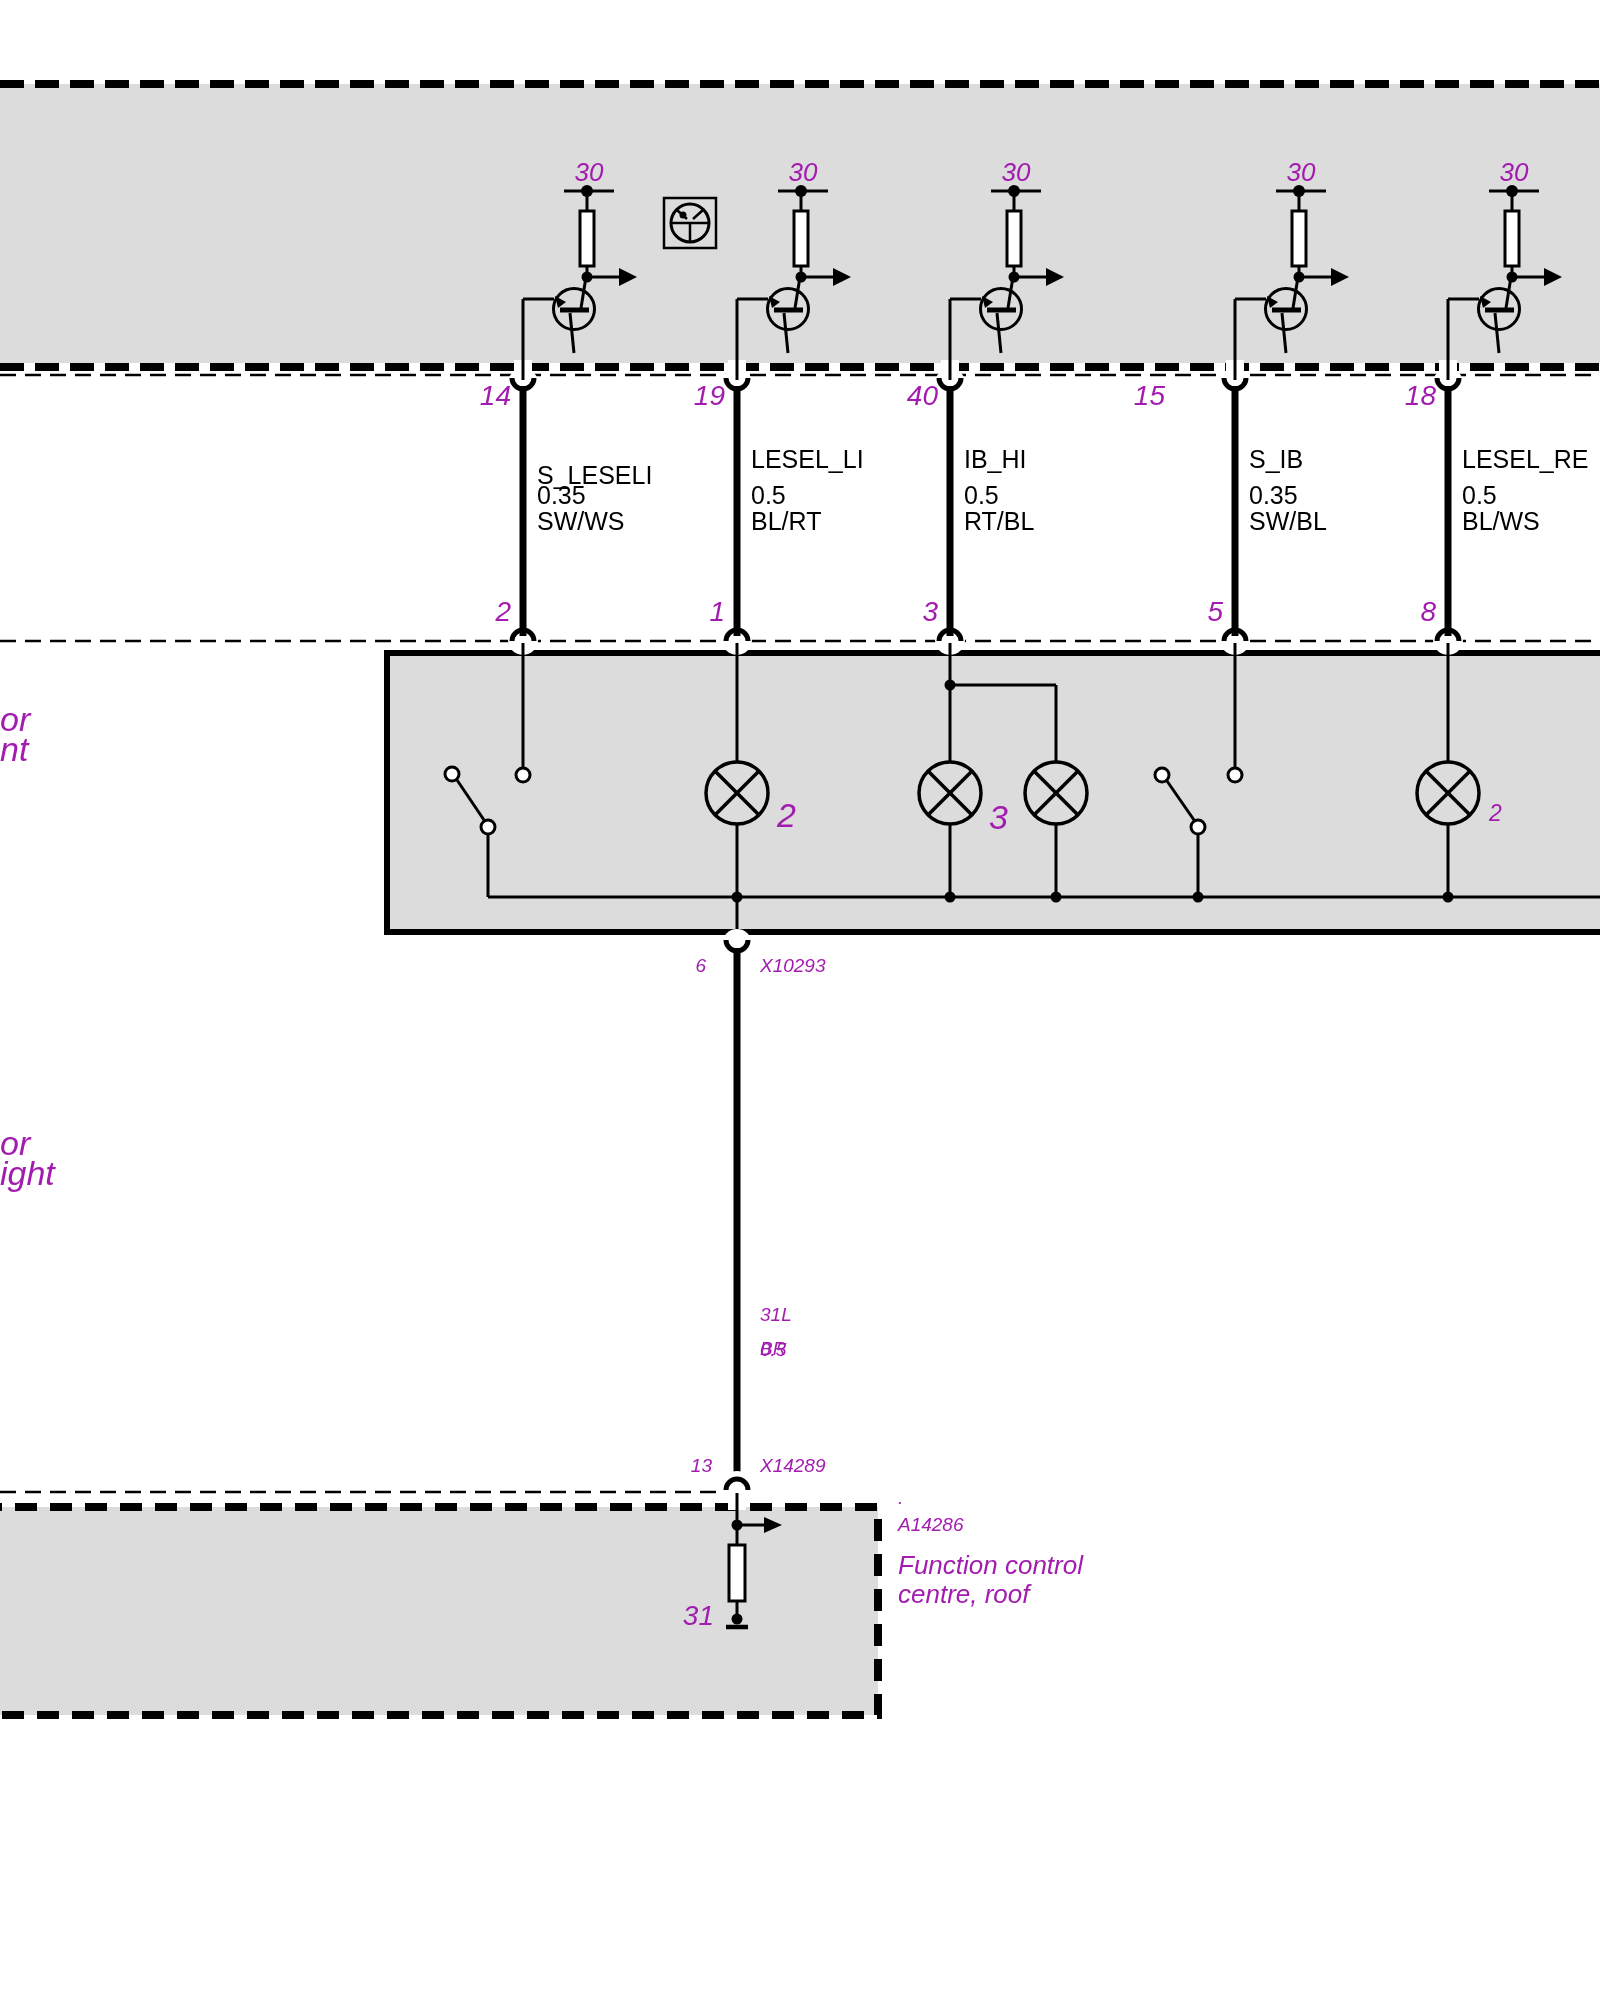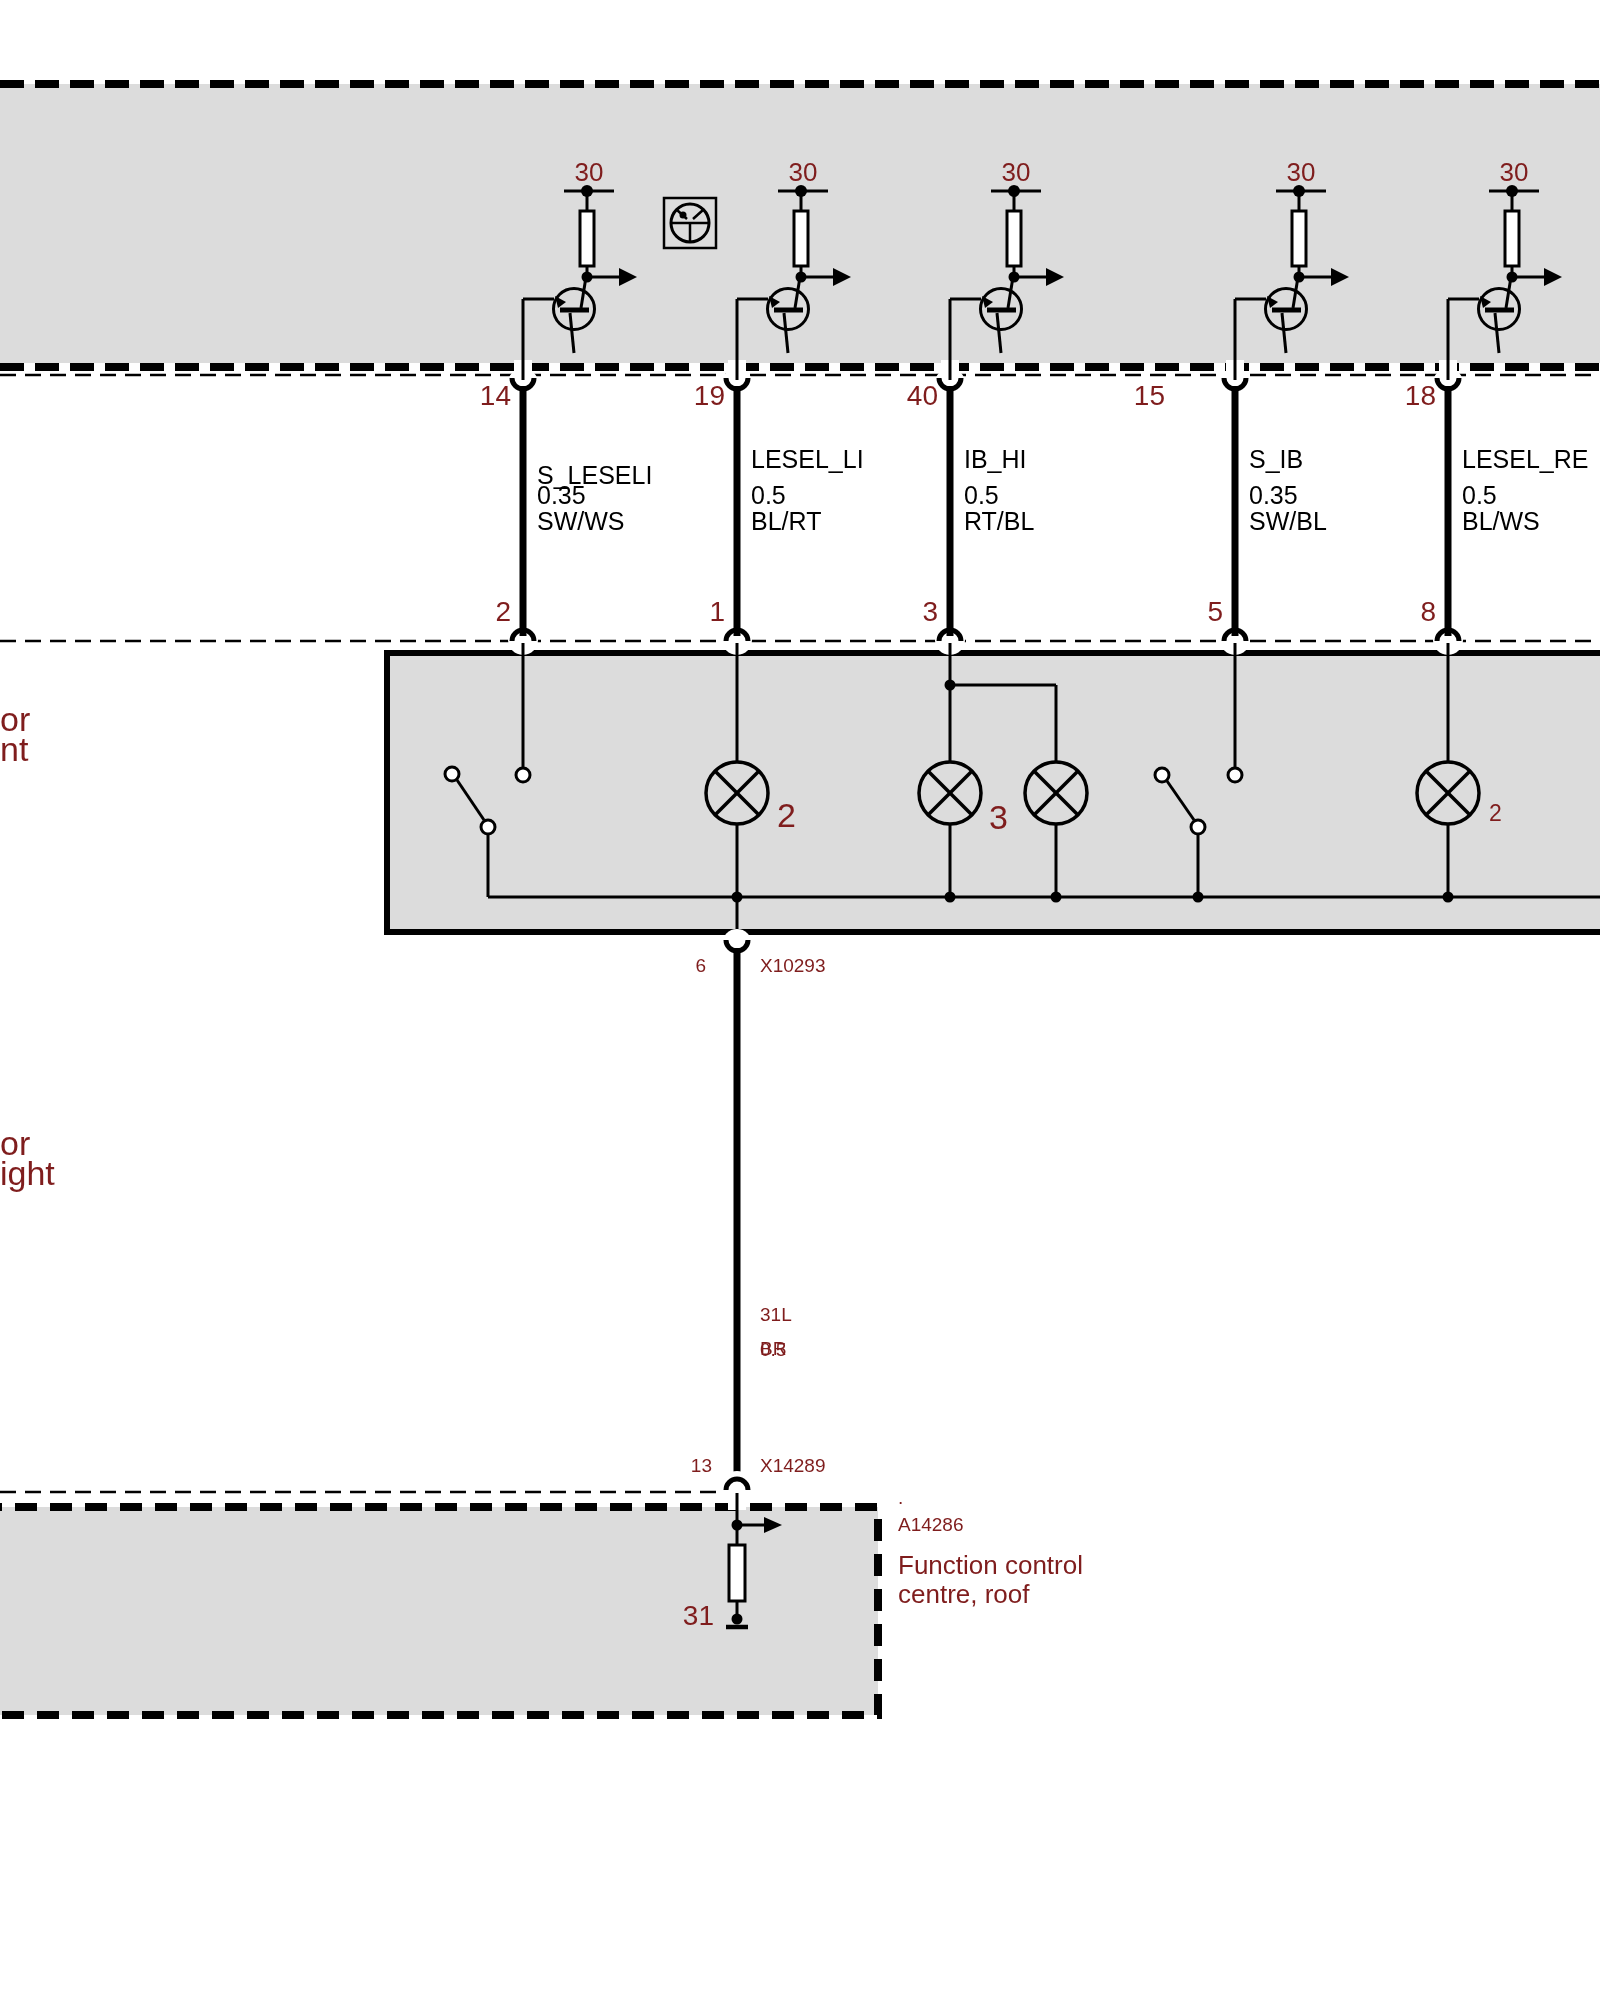--- a/index.html
+++ b/index.html
@@ -1,19 +1,19 @@
 <!DOCTYPE html>
 <html><head>
 <meta charset="utf-8">
 <style>
   html,body{margin:0;padding:0;background:#fff;}
   #canvas{position:relative;width:1600px;height:2000px;background:#ffffff;overflow:hidden;
           font-family:"Liberation Sans", sans-serif;color:#000;}
   #canvas svg{position:absolute;left:0;top:0;}
-  .t{position:absolute;line-height:1;white-space:pre;color:#7f1d1d;}
+  .t{position:absolute;line-height:1;white-space:pre;color:#a21caf;font-style:italic;}
   .f19{font-size:19px;}
   .f23{font-size:23px;}
   .f26{font-size:26px;}
   .f27{font-size:34px;}
   .f28{font-size:28px;}
   .rt{text-align:right;}
   .wirelbl{position:absolute;width:170px;height:100px;}
   .wirelbl .wl{position:absolute;left:0;font-size:25px;line-height:1;white-space:pre;}
   .s25{stroke:#000;stroke-width:2.5;fill:none;}
   .s3{stroke:#000;stroke-width:3;fill:none;}

